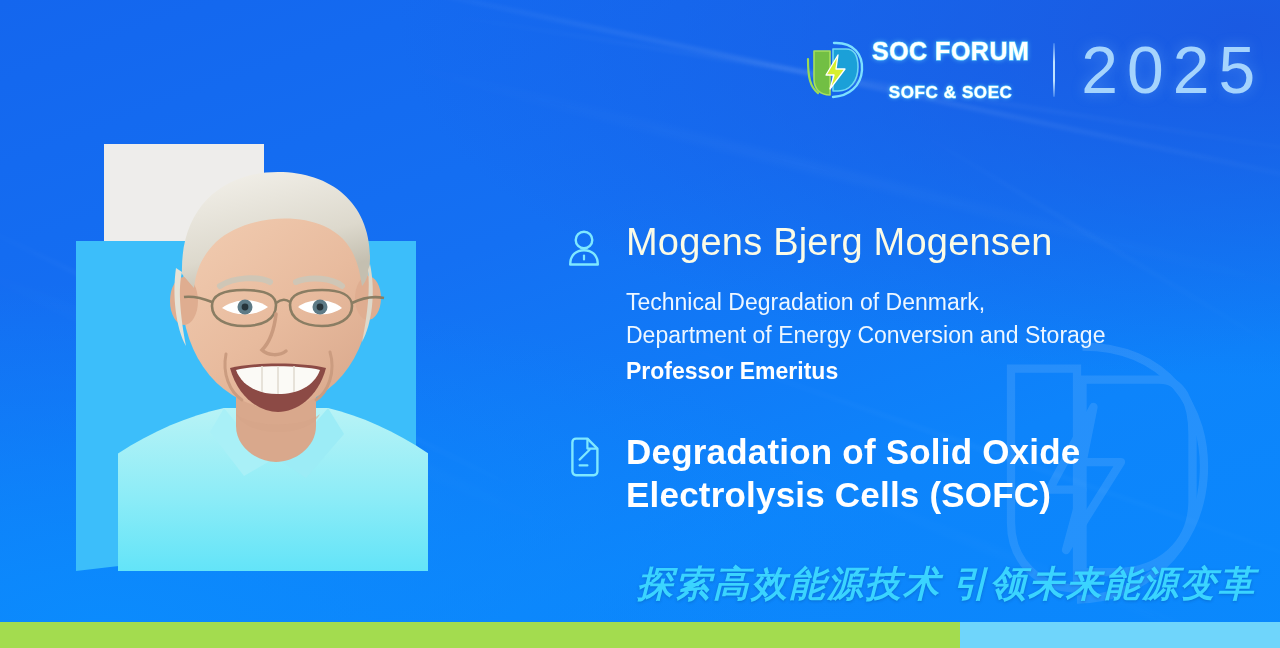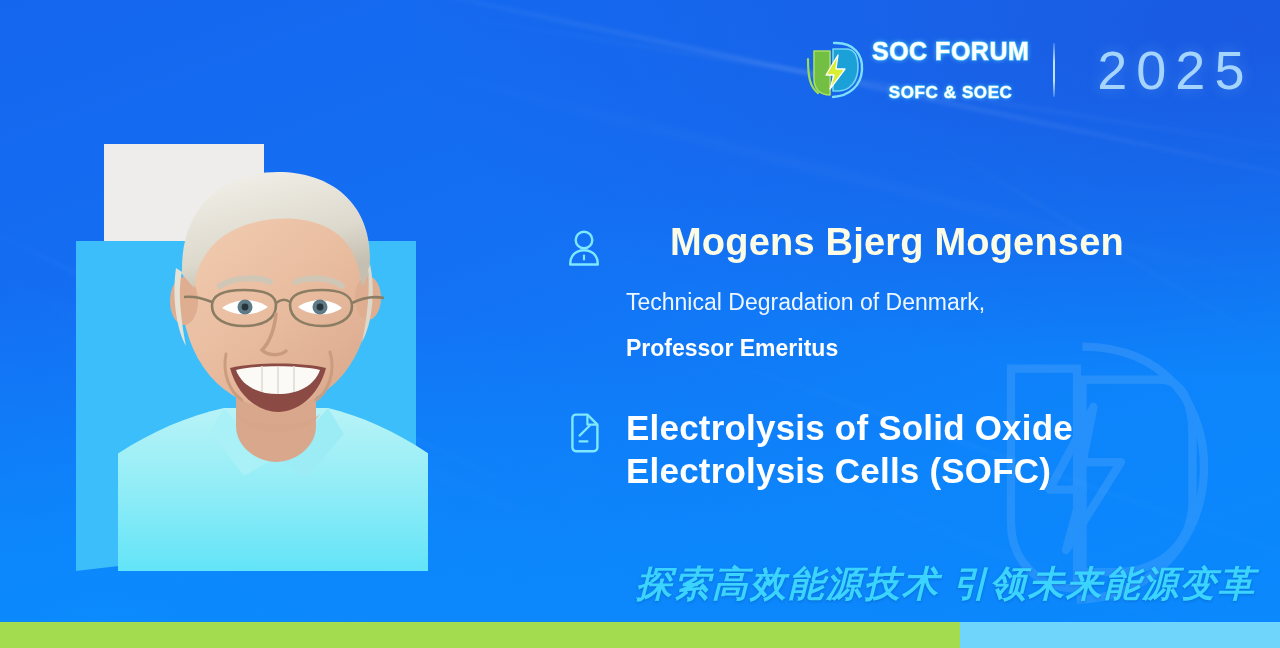--- a/index.html
+++ b/index.html
@@ -78,26 +78,25 @@
     text-shadow:0 0 4px rgba(120,230,255,.7);
     white-space:nowrap;
   }
   .brand-divider{
     width:2px; height:54px;
     margin:0 26px 0 24px;
     background:linear-gradient(180deg,rgba(168,215,255,.25),#bfe2ff 35%,#bfe2ff 70%,rgba(168,215,255,.25));
     border-radius:2px;
   }
   .brand-year{
-    font-size:54px; font-weight:400; letter-spacing:9px;
+    font-size:66px; font-weight:400; letter-spacing:9px;
     color:#a5d4fd;
     line-height:1;
     white-space:nowrap;
     text-shadow:0 0 14px rgba(150,205,255,.35);
-    margin-left:16px;
   }
 
   
   .portrait-wrap{
     position:absolute; left:60px; top:130px;
     width:430px; height:450px;
   }
   .plate-gray{
     position:absolute; left:44px; top:14px;
     width:160px; height:390px;
@@ -123,57 +122,57 @@
 
   .icon-box{
     flex:0 0 auto; width:48px; height:48px;
     display:flex; align-items:center; justify-content:center;
     margin-top:2px;
   }
   .icon-box svg{ display:block; }
 
   .speaker-text{ margin-left:18px; }
   .speaker-name{
-    font-size:38px; font-weight:bold;
+    font-size:38px; font-weight:normal;
     color:#fbfbe6;
     letter-spacing:.2px;
     line-height:1.08;
     white-space:nowrap;
-    margin-left:44px;
   }
   .affiliation{
     margin-top:14px;
     margin-left:66px;
     font-size:23px;
     color:#eef7ff;
     line-height:1.42;
     font-weight:400;
   }
   .affiliation .role{
-    font-weight:bold; color:#ffffff; display:block; margin-top:13px;
+    font-weight:bold; color:#ffffff; display:block; margin-top:4px;
   }
 
   .talk-row{ margin-top:43px; }
   .talk-title{
     margin-left:18px;
     font-size:35px; font-weight:bold;
     color:#ffffff;
     line-height:1.22;
     letter-spacing:.2px;
   }
 
   
   .tagline{
     position:absolute; left:0; right:24px; top:560px;
     text-align:right;
     font-size:36px; font-weight:bold; font-style:italic;
     color:#3ad4ff;
     letter-spacing:2px;
     white-space:nowrap;
     text-shadow:0 1px 3px rgba(0,40,90,.25);
+    font-family:Liberation Serif, serif;
   }
 
   
   .bottom-bar{
     position:absolute; left:0; bottom:0;
     width:1280px; height:26px;
     display:flex;
   }
   .bar-green{ width:960px; height:100%; background:#a3dc4f; }
   .bar-blue{ flex:1; height:100%; background:#6fd5fb; }
@@ -316,34 +315,35 @@
           <path d="M17 26.5 L17 30.5" stroke="#7fe8ff" stroke-width="2.2" stroke-linecap="round"></path>
         </svg>
       </div>
       <div class="speaker-text">
         <div class="speaker-name">Mogens Bjerg Mogensen</div>
       </div>
     </div>
 
     <div class="affiliation">
       <span>Technical Degradation of Denmark,</span><br>
+      <span>Department of Energy Conversion and Storage</span>
       <span class="role">Professor Emeritus</span>
     </div>
 
     <div class="row talk-row">
       <div class="icon-box">
         <svg width="32" height="40" viewBox="0 0 32 40" fill="none" xmlns="http://www.w3.org/2000/svg">
           <path d="M4.4 5.2 C4.4 3.2 6 1.6 8 1.6 L19.4 1.6 L29.4 11.6 L29.4 34.6 C29.4 36.6 27.8 38.2 25.8 38.2 L8 38.2 C6 38.2 4.4 36.6 4.4 34.6 Z" stroke="#7fe8ff" stroke-width="2.4" stroke-linejoin="round" fill="none"></path>
           <path d="M19.4 1.6 L19.4 11.6 L29.4 11.6" stroke="#7fe8ff" stroke-width="2.2" stroke-linejoin="round" fill="none"></path>
           <path d="M11.6 22.6 L21.6 12.8" stroke="#7fe8ff" stroke-width="2.2" stroke-linecap="round"></path>
           <path d="M11.6 28.4 L19.4 28.4" stroke="#7fe8ff" stroke-width="2.2" stroke-linecap="round"></path>
         </svg>
       </div>
       <div class="talk-title">
-        <span>Electrolysis of Solid Oxide</span><br>
+        <span>Degradation of Solid Oxide</span><br>
         <span>Electrolysis Cells (SOFC)</span>
       </div>
     </div>
   </div>
 
   <div class="tagline">探索高效能源技术  引领未来能源变革</div>
 
   <div class="bottom-bar">
     <div class="bar-green"></div>
     <div class="bar-blue"></div>

